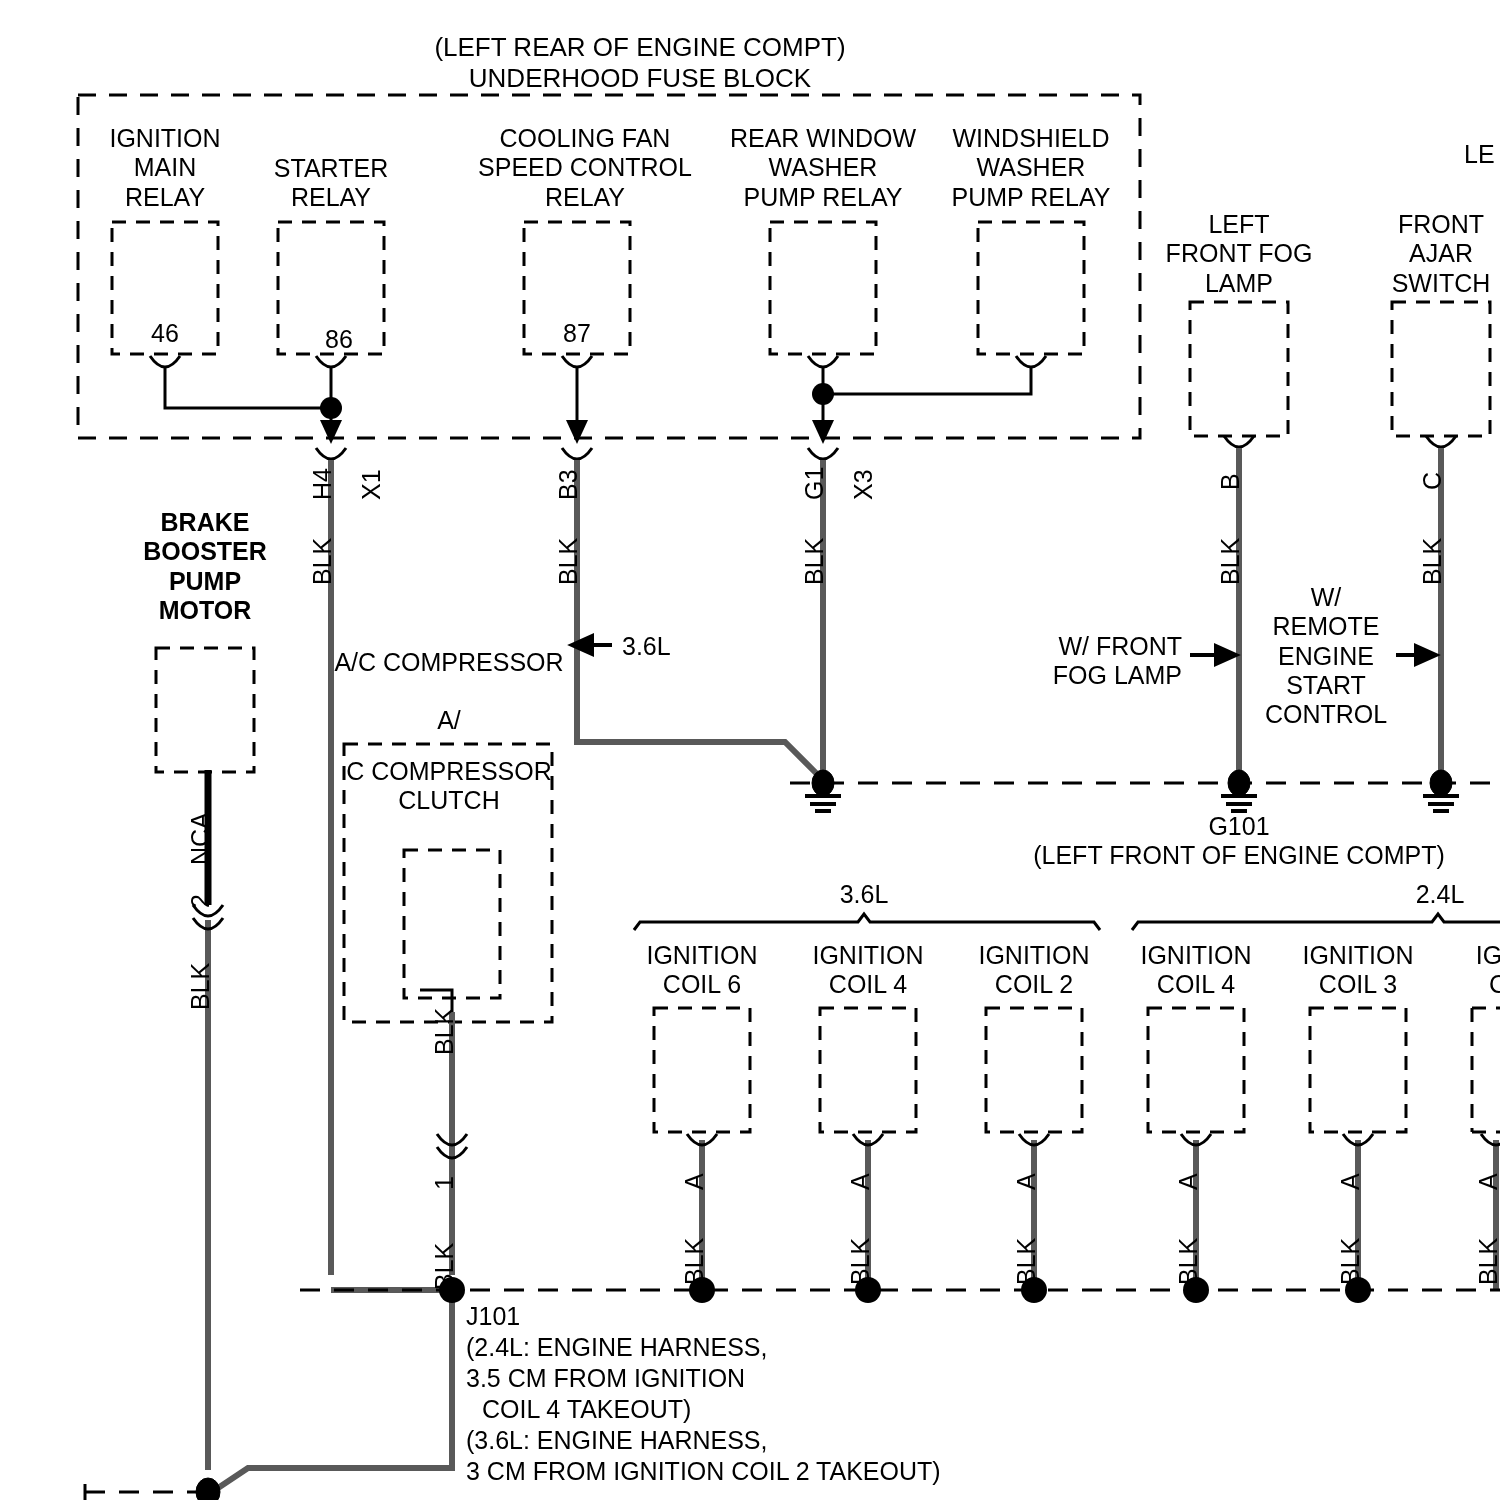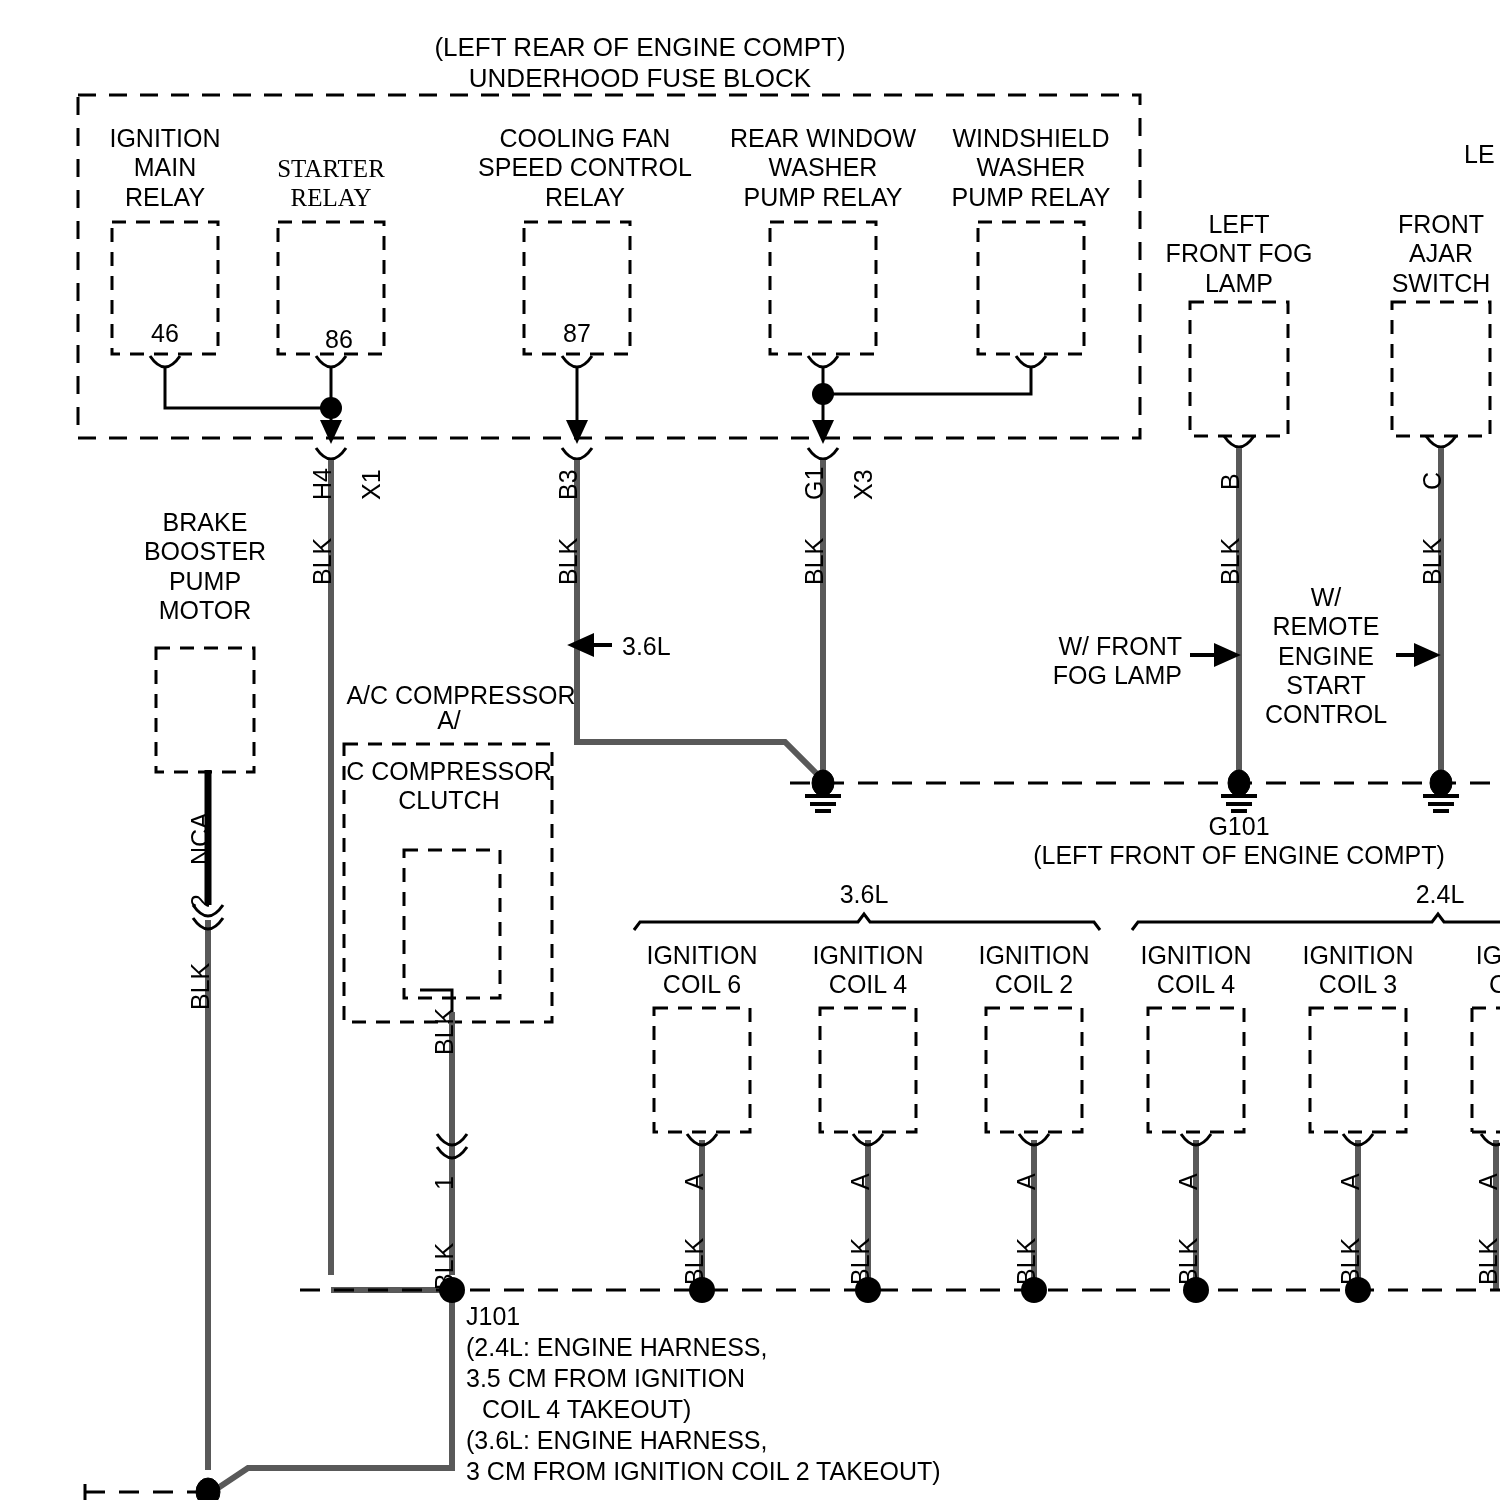--- a/index.html
+++ b/index.html
@@ -179,21 +179,21 @@
 </svg>
 
 <div class="lbl ctr big" style="left:640px;top:32px;">(LEFT REAR OF ENGINE COMPT)</div>
 <div class="lbl ctr big" style="left:640px;top:63px;">UNDERHOOD FUSE BLOCK</div>
 
 <div class="lbl lft" style="left:1464px;top:140px;">LE</div>
 
 <div class="lbl ctr" style="left:165px;top:124px;">IGNITION
 MAIN
 RELAY</div>
-<div class="lbl ctr" style="left:331px;top:154px;font-family:Liberation Serif, serif;">STARTER
+<div class="lbl ctr" style="left:331px;top:154px;">STARTER
 RELAY</div>
 <div class="lbl ctr" style="left:585px;top:124px;">COOLING FAN
 SPEED CONTROL
 RELAY</div>
 <div class="lbl ctr" style="left:823px;top:124px;">REAR WINDOW
 WASHER
 PUMP RELAY</div>
 <div class="lbl ctr" style="left:1031px;top:124px;">WINDSHIELD
 WASHER
 PUMP RELAY</div>
@@ -216,26 +216,26 @@
 <div class="vert" style="left:849px;top:500px;">X3</div>
 <div class="vert" style="left:1216px;top:490px;">B</div>
 <div class="vert" style="left:1418px;top:490px;">C</div>
 
 <div class="vert" style="left:308px;top:585px;">BLK</div>
 <div class="vert" style="left:554px;top:585px;">BLK</div>
 <div class="vert" style="left:800px;top:585px;">BLK</div>
 <div class="vert" style="left:1216px;top:585px;">BLK</div>
 <div class="vert" style="left:1418px;top:585px;">BLK</div>
 
-<div class="lbl ctr" style="left:205px;top:508px;">BRAKE
+<div class="lbl ctr" style="left:205px;top:508px;font-weight:bold;">BRAKE
 BOOSTER
 PUMP
 MOTOR</div>
 
-<div class="lbl ctr" style="left:449px;top:681px;margin-left:12px;">A/C COMPRESSOR</div>
+<div class="lbl ctr" style="left:449px;top:648px;">A/C COMPRESSOR</div>
 <div class="lbl ctr" style="left:449px;top:706px;">A/</div>
 <div class="lbl ctr" style="left:449px;top:757px;">C COMPRESSOR
 CLUTCH</div>
 
 <div class="vert" style="left:186px;top:865px;">NCA</div>
 <div class="vert" style="left:186px;top:908px;">2</div>
 <div class="vert" style="left:186px;top:1010px;">BLK</div>
 
 <div class="vert" style="left:430px;top:1055px;">BLK</div>
 <div class="vert" style="left:430px;top:1190px;">1</div>

